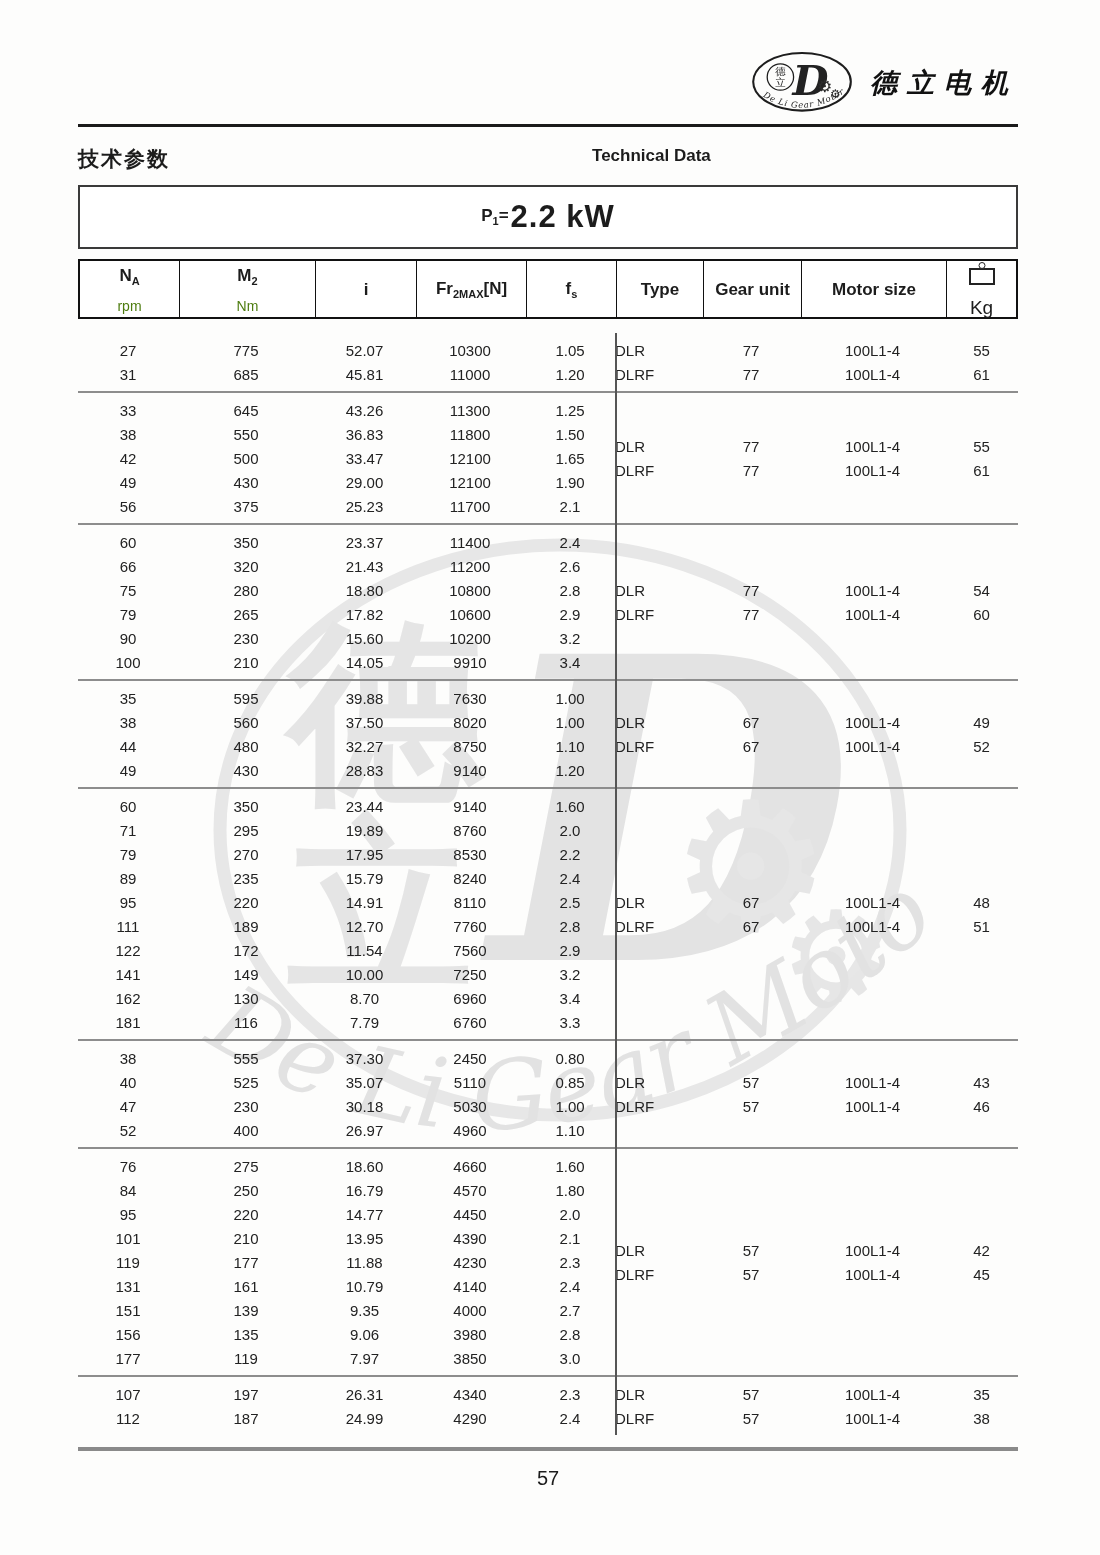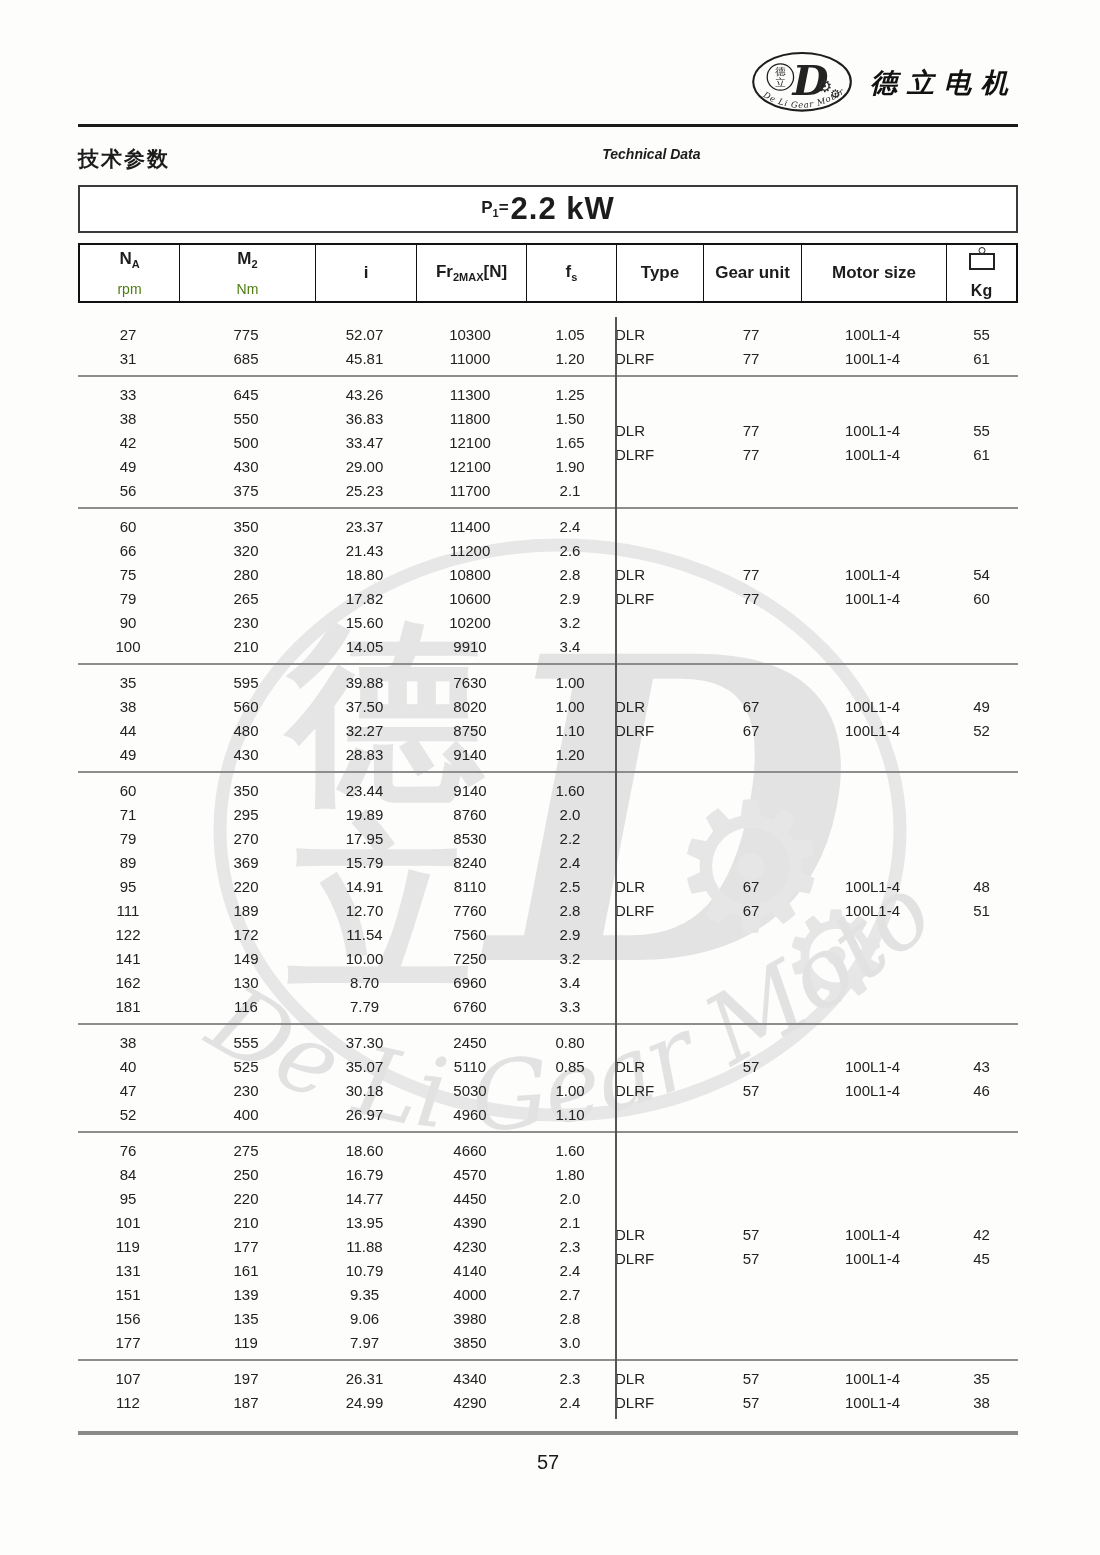--- a/index.html
+++ b/index.html
@@ -11,40 +11,40 @@
   .watermark { position:absolute; left:130px; top:530px; z-index:0; pointer-events:none; }
 
   
   .brandrow { display:flex; justify-content:flex-end; align-items:center; gap:16px; padding-top:48px; height:122px; }
   .brandzh { font-family:"DejaVu Serif", serif; font-weight:bold; font-style:italic; font-size:27px; letter-spacing:10px; color:#111; line-height:1; padding-bottom:6px; }
   .toprule { height:3px; background:#1a1a1a; margin-top:2px; }
 
   
   .secrow { position:relative; height:36px; margin-top:14px; }
   .sec-zh { position:absolute; left:0; top:4px; font-size:21px; font-weight:bold; letter-spacing:2px; }
-  .sec-en { position:absolute; left:61%; transform:translateX(-50%); top:5px; font-size:14px; font-weight:bold;font-style:italic; }
-
-  
-  .powerbox { margin-top:8px; height:48px; border:2px solid #3a3a3a; display:flex; align-items:center; justify-content:center; background:#fff; }
+  .sec-en { position:absolute; left:61%; transform:translateX(-50%); top:5px; font-size:17px; font-weight:bold; }
+
+  
+  .powerbox { margin-top:8px; height:64px; border:2px solid #3a3a3a; display:flex; align-items:center; justify-content:center; background:#fff; }
   .p-small { font-size:17px; font-weight:bold; }
   .p-small sub { font-size:11px; font-weight:bold; }
   .p-big { font-size:31px; font-weight:bold; letter-spacing:1px; margin-left:2px; }
 
   
   .theadbox { margin-top:10px; border:2px solid #111; height:60px; display:grid;
               grid-template-columns:100px 136px 101px 110px 90px 87px 98px 145px 69px; background:#fff; }
   .hcell { border-right:1.5px solid #111; display:flex; flex-direction:column; align-items:center; justify-content:center; gap:11px; }
   .hcell:last-child { border-right:none; }
   .hmain { font-size:17px; font-weight:bold; line-height:1.05; }
   .hmain sub { font-size:11px; font-weight:bold; }
   .hunit { font-size:14px; color:#4d7c0f; line-height:1.05; }
   .weight-icon { position:relative; width:26px; height:17px; border:2px solid #222; margin-top:7px; margin-bottom:1px; background:#fff; }
   .weight-icon::before { content:""; position:absolute; left:50%; top:-8px; transform:translateX(-50%);
                          width:5px; height:5px; border:1.5px solid #222; border-radius:50%; background:#fff; }
-  .kg-label { font-size:16px;font-weight:bold; }
+  .kg-label { font-size:19px; }
 
   
   .blocks { position:relative; margin-top:14px; }
   .blocks::after { content:""; position:absolute; top:0; bottom:0; left:537px; width:1.5px; background:#555; }
   .block { display:flex; padding:5px 0; }
   .bleft { width:537px; }
   .drow { display:grid; grid-template-columns:100px 136px 101px 110px 90px; height:24px; align-items:center; }
   .dcell { text-align:center; font-size:15px; color:#222; }
   .bright { width:403px; display:flex; flex-direction:column; justify-content:center; }
   .mrow { display:grid; grid-template-columns:87px 98px 145px 73px; height:24px; align-items:center; }
@@ -354,21 +354,21 @@
             </div>
             <div class="drow">
               <span class="dcell">79</span>
               <span class="dcell">270</span>
               <span class="dcell">17.95</span>
               <span class="dcell">8530</span>
               <span class="dcell">2.2</span>
             </div>
             <div class="drow">
               <span class="dcell">89</span>
-              <span class="dcell">369</span>
+              <span class="dcell">235</span>
               <span class="dcell">15.79</span>
               <span class="dcell">8240</span>
               <span class="dcell">2.4</span>
             </div>
             <div class="drow">
               <span class="dcell">95</span>
               <span class="dcell">220</span>
               <span class="dcell">14.91</span>
               <span class="dcell">8110</span>
               <span class="dcell">2.5</span>

